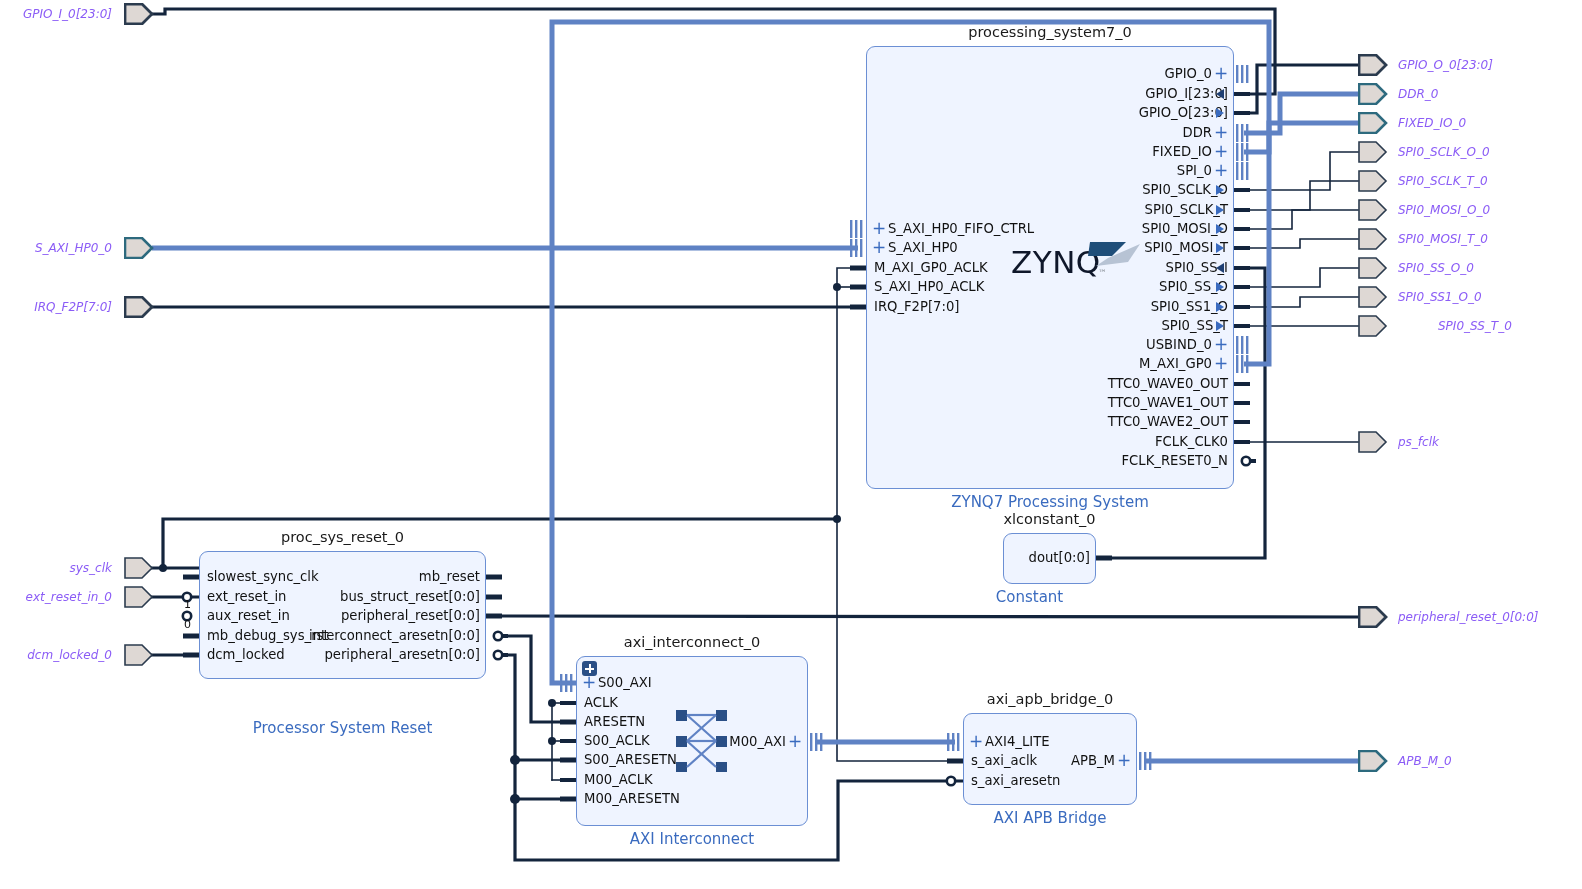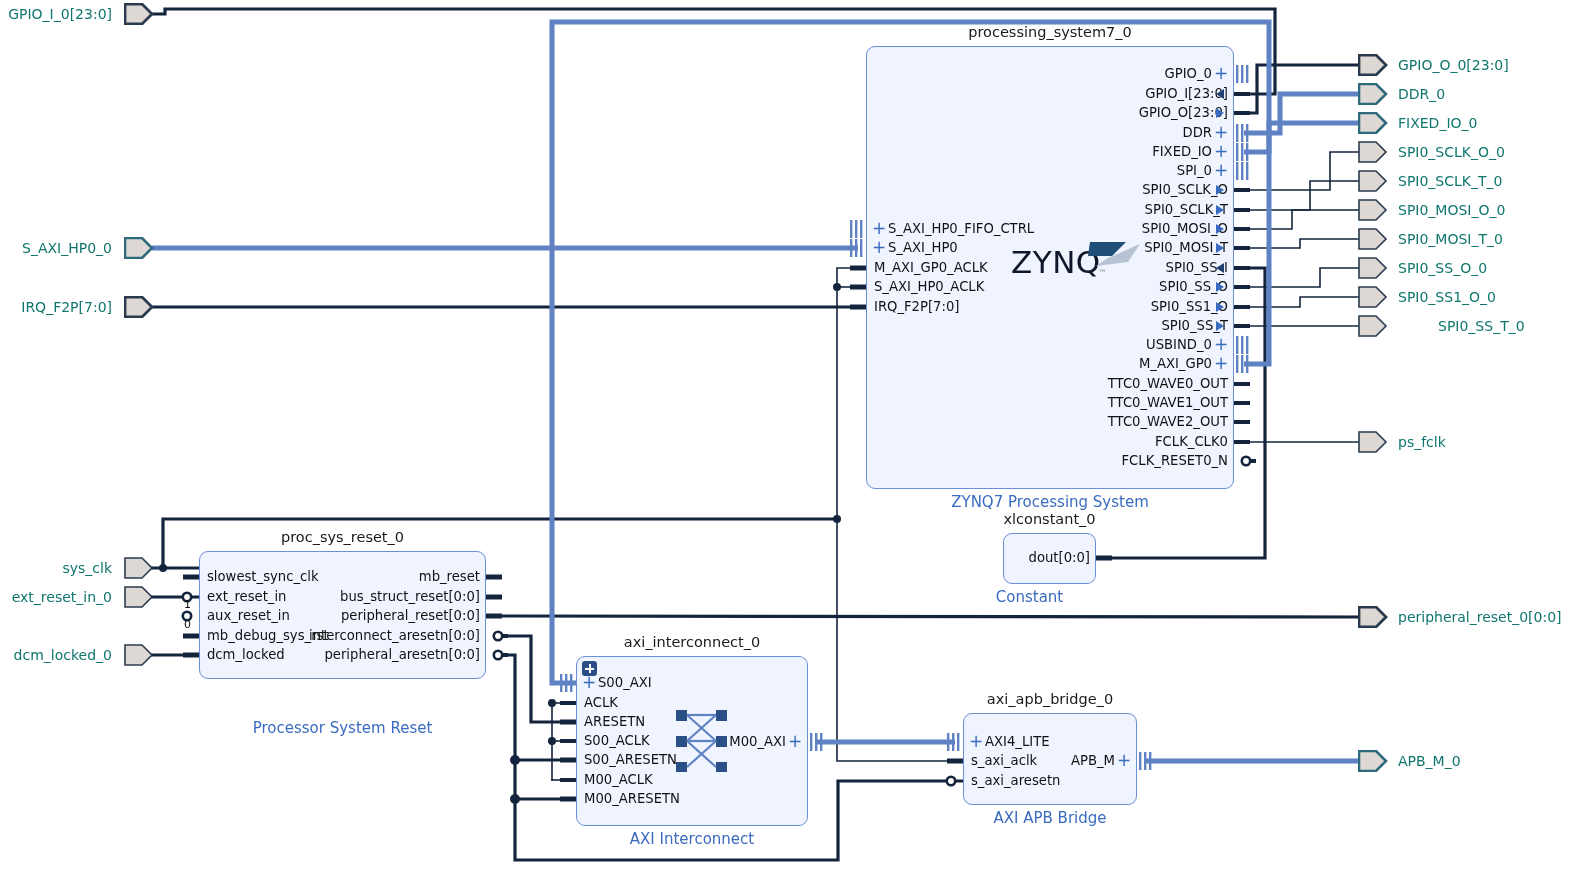--- a/index.html
+++ b/index.html
@@ -7,21 +7,21 @@
   #canvas{position:relative;width:1582px;height:889px;background:#fff;overflow:hidden;}
   svg#wires{position:absolute;left:0;top:0;width:1582px;height:889px;}
 
   .blk{position:absolute;box-sizing:border-box;background:#eff4ff;border:1px solid #6b8fd4;border-radius:9px;}
   .blk-title{position:absolute;font-size:14.5px;color:#1a1a1a;white-space:nowrap;text-align:center;}
   .blk-sub{position:absolute;font-size:15px;color:#3a6bbf;white-space:nowrap;text-align:center;}
 
   .pin{position:absolute;font-size:13.2px;color:#111;white-space:nowrap;line-height:13px;}
   .pin.l{text-align:left;}
   .pin.r{text-align:right;}
-  .port-lbl{position:absolute;font-size:14px;color:#0f766e;white-space:nowrap;line-height:14px;}
+  .port-lbl{position:absolute;font-size:12px;color:#8b5cf6;white-space:nowrap;line-height:14px;font-style:italic;}
 
   .plusg{position:absolute;color:#3a6bbf;font-size:17px;line-height:14px;font-weight:400;}
   .tri{position:absolute;width:0;height:0;}
   .tri.rt{border-left:8px solid #3a6bbf;border-top:5.5px solid transparent;border-bottom:5.5px solid transparent;}
   .tri.lt{border-right:8px solid #1f3f73;border-top:5.5px solid transparent;border-bottom:5.5px solid transparent;}
 
   .zynq-logo{position:absolute;font-size:31px;color:#0f172a;letter-spacing:0.5px;font-family:"DejaVu Sans","Liberation Sans",sans-serif;}
   .zynq-tm{position:absolute;font-size:9px;color:#8b9199;}
 
   .const-lbl{position:absolute;font-size:11px;color:#111;}

